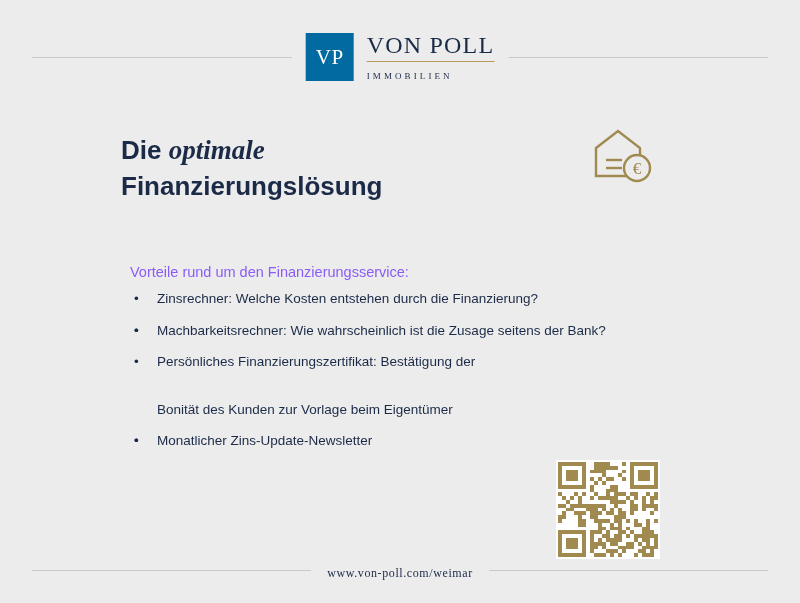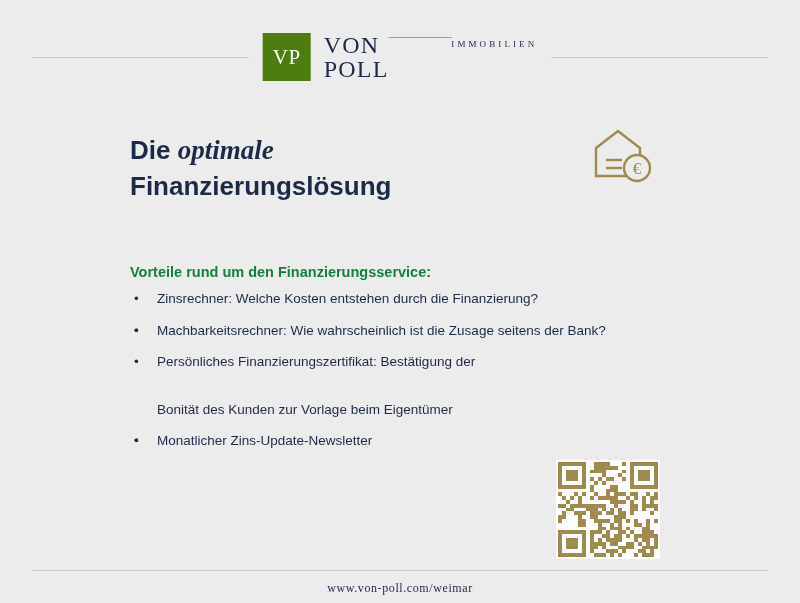--- a/index.html
+++ b/index.html
@@ -38,33 +38,33 @@
     transform: translateX(-50%);
     background: #ececec;
     padding: 0 14px;
     display: flex;
     align-items: center;
     height: 52px;
   }
   .logo-box {
     width: 48px;
     height: 48px;
-    background: #4d7c0f;
+    background: #0369a1;
     color: #ffffff;
     display: flex;
     align-items: center;
     justify-content: center;
     font-family: "Liberation Serif", serif;
     font-size: 21px;
     letter-spacing: 0.5px;
   }
   .logo-text {
     margin-left: 13px;
     display: flex;
-    flex-direction: row;
+    flex-direction: column;
     justify-content: center;
     height: 48px;
   }
   .logo-main {
     font-family: "Liberation Serif", serif;
     font-size: 24px;
     color: #1b2a47;
     letter-spacing: 1.2px;
     line-height: 1;
   }
@@ -79,21 +79,21 @@
     font-size: 9px;
     color: #1b2a47;
     letter-spacing: 3.1px;
     line-height: 1;
     margin-top: 7px;
   }
 
   
   .headline {
     position: absolute;
-    left: 130px;
+    left: 121px;
     top: 133px;
     width: 470px;
     color: #1b2a47;
     font-size: 26px;
     font-weight: bold;
     line-height: 1.33;
   }
   .headline .ital {
     font-style: italic;
     font-family: "Liberation Serif", serif;
@@ -110,22 +110,22 @@
     width: 62px;
     height: 58px;
   }
 
   
   .subhead {
     position: absolute;
     left: 130px;
     top: 264px;
     font-size: 14.5px;
-    font-weight: bold;
-    color: #15803d;
+    font-weight: normal;
+    color: #8b5cf6;
   }
 
   .bullets {
     position: absolute;
     left: 130px;
     top: 290px;
     width: 560px;
     list-style: none;
     margin: 0;
     padding: 0;
@@ -176,21 +176,21 @@
   .bottom-rule {
     position: absolute;
     bottom: 32px;
     left: 32px;
     right: 32px;
     height: 1px;
     background: #c9c9c9;
   }
   .footer-url {
     position: absolute;
-    bottom: 7px;
+    bottom: 22px;
     left: 50%;
     transform: translateX(-50%);
     background: #ececec;
     padding: 0 16px;
     font-family: "Liberation Serif", serif;
     font-size: 12px;
     color: #1b2a47;
     letter-spacing: 0.6px;
   }
 </style>

